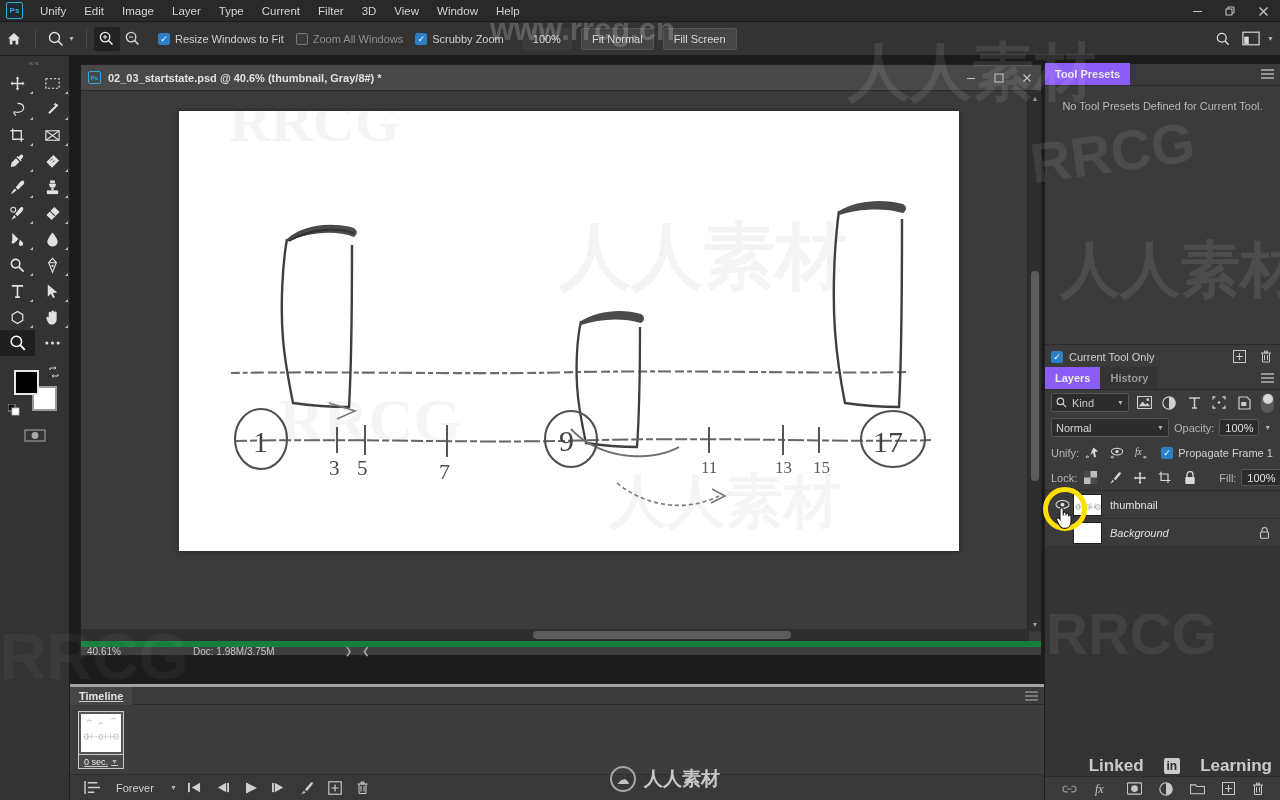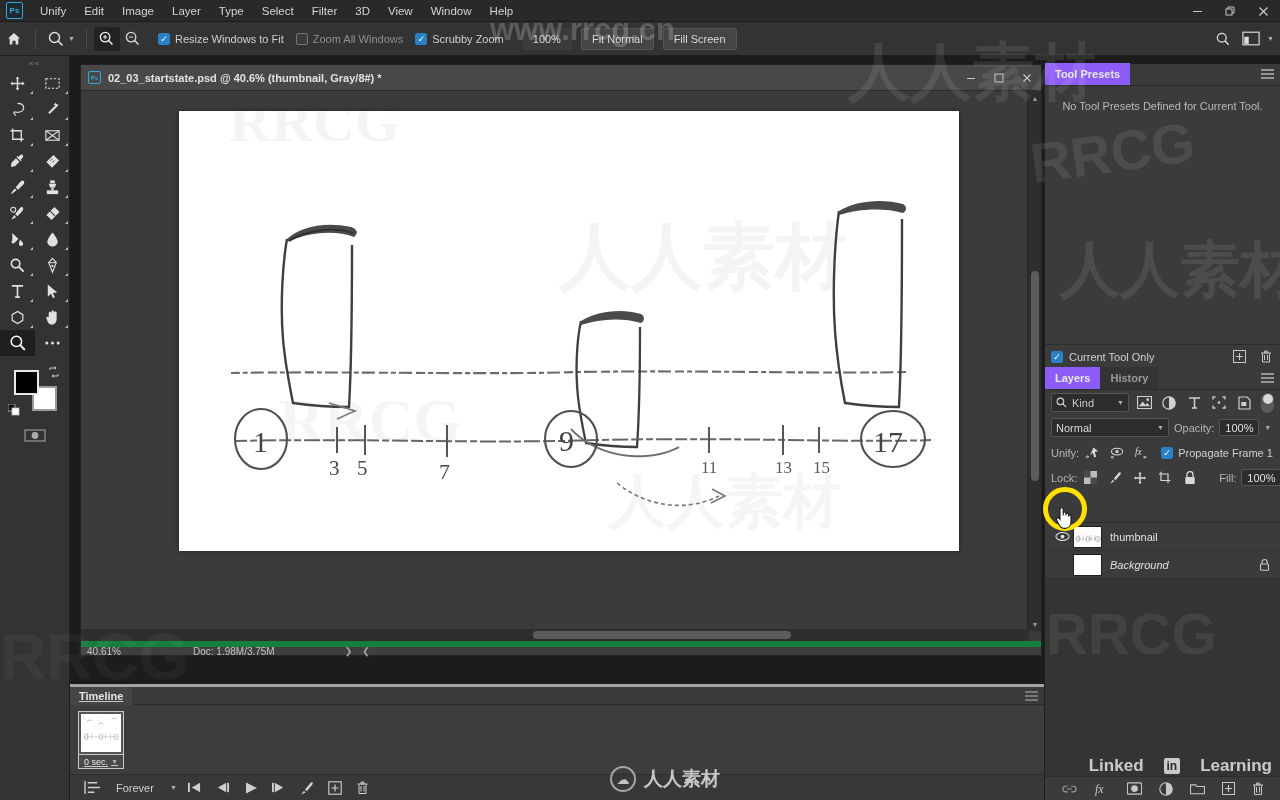--- a/index.html
+++ b/index.html
@@ -199,21 +199,21 @@
   .lp-num {
     height: 17px; min-width: 40px; background: #2c2c2c; border: 1px solid #555;
     border-radius: 2px; display: flex; align-items: center; justify-content: center;
     font-size: 11px; color: #e0e0e0;
   }
   .lp-lbl { font-size: 11px; color: #b4b4b4; }
   .lp-icorow { display: flex; align-items: center; gap: 7px; }
   .lp-ico { width: 16px; height: 16px; display: flex; align-items: center;
             justify-content: center; color: #d2d2d2; }
 
-  .layer-list { border-top: 1px solid #2c2c2c; margin-top: 32px; }
+  .layer-list { border-top: 1px solid #2c2c2c; }
   .layer-row {
     display: flex; align-items: center; height: 28px; padding: 0 6px;
     border-bottom: 1px solid #323232; position: relative;
   }
   .layer-eye { width: 22px; display: flex; align-items: center; justify-content: center; }
   .layer-thumb {
     width: 29px; height: 22px; background: #fff; border: 1px solid #1e1e1e;
     margin-right: 8px; position: relative; overflow: hidden;
   }
   .layer-thumb.framed { outline: none; }
@@ -297,21 +297,21 @@
 
 <div id="app">
 
   <div class="menubar">
     <div class="ps-logo">Ps</div>
     <div class="menu-item">Unify</div>
     <div class="menu-item">Edit</div>
     <div class="menu-item">Image</div>
     <div class="menu-item">Layer</div>
     <div class="menu-item">Type</div>
-    <div class="menu-item">Select</div>
+    <div class="menu-item">Current</div>
     <div class="menu-item">Filter</div>
     <div class="menu-item">3D</div>
     <div class="menu-item">View</div>
     <div class="menu-item">Window</div>
     <div class="menu-item">Help</div>
     <div class="win-btns">
       <div class="win-btn">
         <svg width="11" height="11" viewBox="0 0 11 11">
             <rect x="1" y="5" width="9" height="1" fill="#c8c8c8"></rect>
           </svg>

